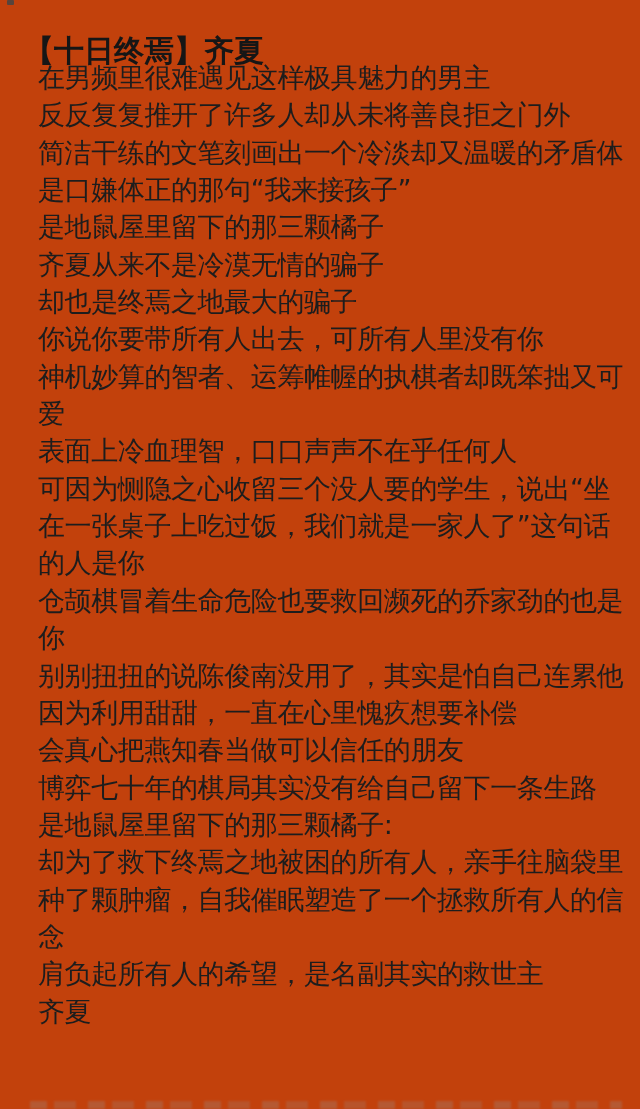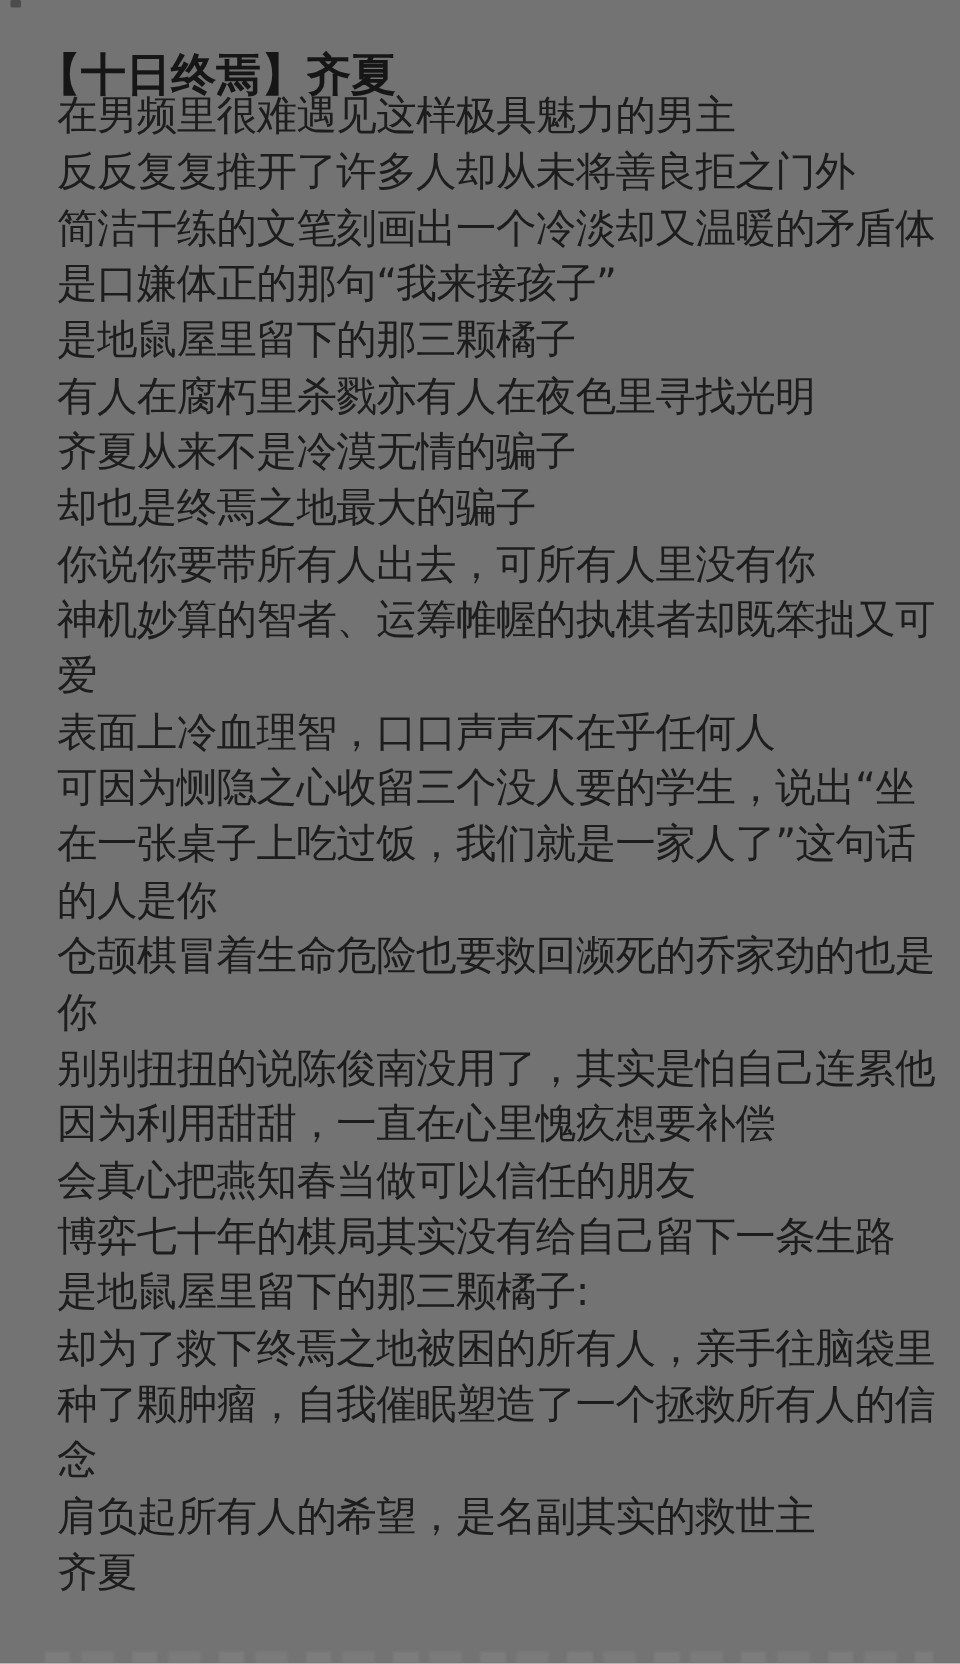--- a/index.html
+++ b/index.html
@@ -4,21 +4,21 @@
 <style>
   html, body {
     margin: 0;
     padding: 0;
     background: #e9e9e9;
   }
   .page {
     position: relative;
     width: 640px;
     height: 1109px;
-    background: #737373;
+    background: #c2410c;
     overflow: hidden;
     font-family: "DejaVu Sans", "Liberation Sans", sans-serif;
     color: #1d1d1d;
   }
   .top-artifact {
     position: absolute;
     left: 7px;
     top: 0;
     width: 7px;
     height: 5px;
@@ -83,21 +83,20 @@
   <div class="top-artifact"></div>
 
   <h1 class="post-title">【十日终焉】齐夏</h1>
 
   <div class="text-body">
     <div class="text-line">在男频里很难遇见这样极具魅力的男主</div>
     <div class="text-line">反反复复推开了许多人却从未将善良拒之门外</div>
     <div class="text-line">简洁干练的文笔刻画出一个冷淡却又温暖的矛盾体</div>
     <div class="text-line">是口嫌体正的那句“我来接孩子”</div>
     <div class="text-line">是地鼠屋里留下的那三颗橘子</div>
-    <div class="text-line">有人在腐朽里杀戮亦有人在夜色里寻找光明</div>
     <div class="text-line">齐夏从来不是冷漠无情的骗子</div>
     <div class="text-line">却也是终焉之地最大的骗子</div>
     <div class="text-line">你说你要带所有人出去，可所有人里没有你</div>
     <div class="text-line">神机妙算的智者、运筹帷幄的执棋者却既笨拙又可</div>
     <div class="text-line">爱</div>
     <div class="text-line">表面上冷血理智，口口声声不在乎任何人</div>
     <div class="text-line">可因为恻隐之心收留三个没人要的学生，说出“坐</div>
     <div class="text-line">在一张桌子上吃过饭，我们就是一家人了”这句话</div>
     <div class="text-line">的人是你</div>
     <div class="text-line">仓颉棋冒着生命危险也要救回濒死的乔家劲的也是</div>

